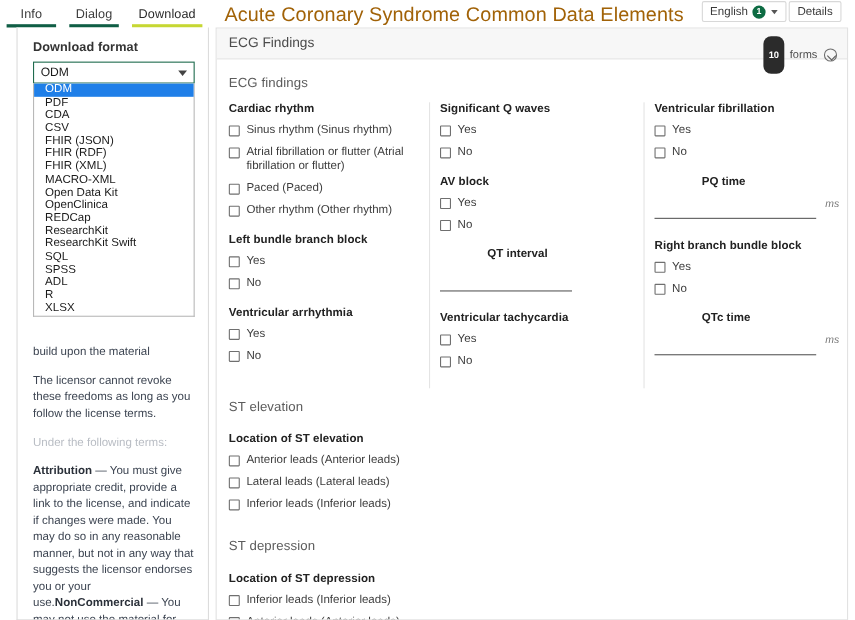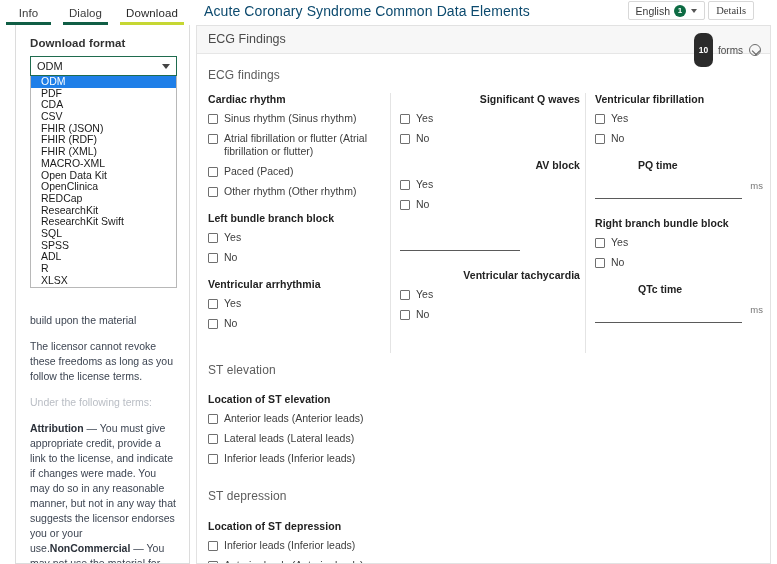--- a/index.html
+++ b/index.html
@@ -126,36 +126,36 @@
     width: 587px; height: 564px;
     background: #ffffff;
   }
   #main-header {
     position: absolute; left: 0; top: 0;
     width: 587px; height: 23px;
     background: #ffffff;
   }
   #main-title {
     position: absolute; left: 14px; top: 3px;
-    font-size: 14px; color: #0c4a6e;
+    font-size: 18px; color: #a16207;
     letter-spacing: 0.1px;
   }
   .hdr-btn {
     position: absolute; top: 1px;
     height: 19px;
     border: 1px solid #d8d8d8;
     border-radius: 2px;
     background: #ffffff;
     display: flex; align-items: center;
     font-size: 10.5px; color: #3a3a3a;
     padding: 0 7px;
     cursor: pointer;
   }
-  #btn-language { right: 72px; }
-  #btn-details  { right: 23px; font-family: Liberation Serif, serif; }
+  #btn-language { right: 62px; }
+  #btn-details  { right: 12px; }
   .lang-badge {
     display: inline-flex; align-items: center; justify-content: center;
     width: 12px; height: 12px;
     border-radius: 50%;
     background: #0d6b43; color: #ffffff;
     font-size: 8px; font-weight: 700;
     margin-left: 4px;
   }
   .lang-caret {
     width: 0; height: 0;
@@ -256,36 +256,37 @@
   .field-label {
     font-size: 10.5px;
     font-weight: 700;
     color: #222;
     margin-bottom: 2px;
     padding-left: 43px;
   }
   .underline-field {
     position: relative;
     height: 30px;
+    font-style: italic;
   }
   .underline-field .unit {
     position: absolute; right: 2px; top: 7px;
     font-size: 9.5px; color: #777;
   }
   .underline-field .line {
     position: absolute; left: 0; bottom: 4px;
     height: 1px; background: #5a5a5a;
   }
 
   
   #ecg-block { position: absolute; left: 0; top: 0; width: 573px; }
   #ecg-heading { position: absolute; left: 11px; top: 13px; }
   .col { position: absolute; top: 38px; }
   #col1 { left: 11px; width: 185px; }
-  #col2 { left: 203px; width: 180px; text-align: right; }
+  #col2 { left: 203px; width: 180px; }
   #col3 { left: 398px; width: 170px; }
   .vdiv {
     position: absolute;
     top: 38px;
     width: 1px; height: 260px;
     background: #e4e4e4;
   }
   #vdiv1 { left: 193px; }
   #vdiv2 { left: 388px; }
 
@@ -452,20 +453,21 @@
                 <div class="cb-row">
                   <span class="cb-box"></span>
                   <span class="cb-label">Yes</span>
                 </div>
                 <div class="cb-row">
                   <span class="cb-box"></span>
                   <span class="cb-label">No</span>
                 </div>
               </div>
               <div style="margin-bottom: 14px;">
+                <div class="field-label">QT interval</div>
                 <div class="underline-field">
                   <span class="line" style="width: 120px;"></span>
                 </div>
               </div>
               <div style="margin-bottom: 14px;">
                 <div class="group-title">Ventricular tachycardia</div>
                 <div class="cb-row">
                   <span class="cb-box"></span>
                   <span class="cb-label">Yes</span>
                 </div>

